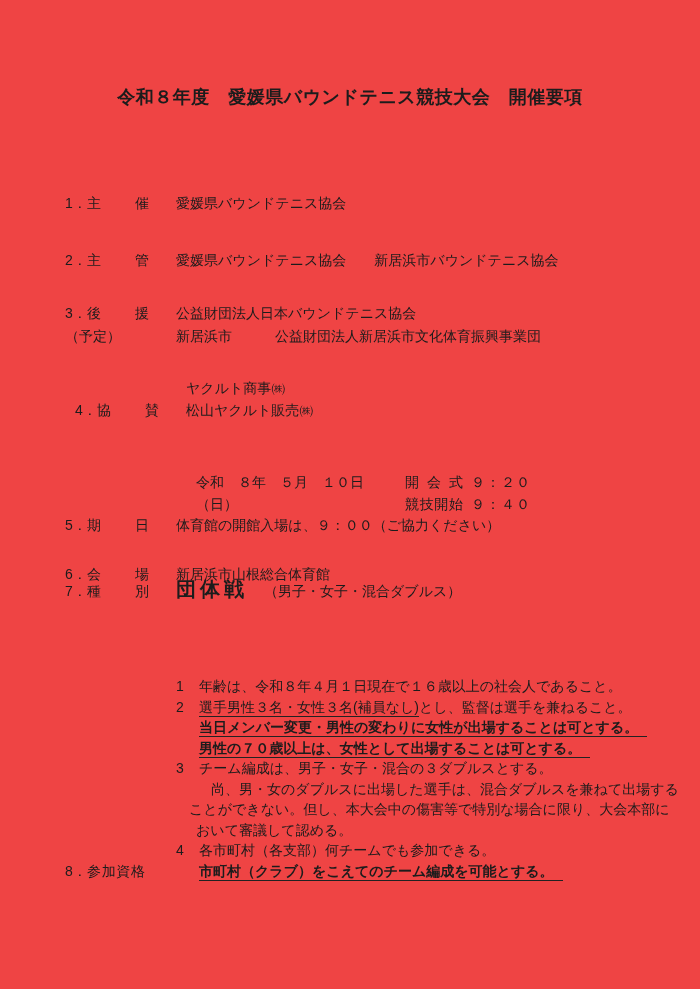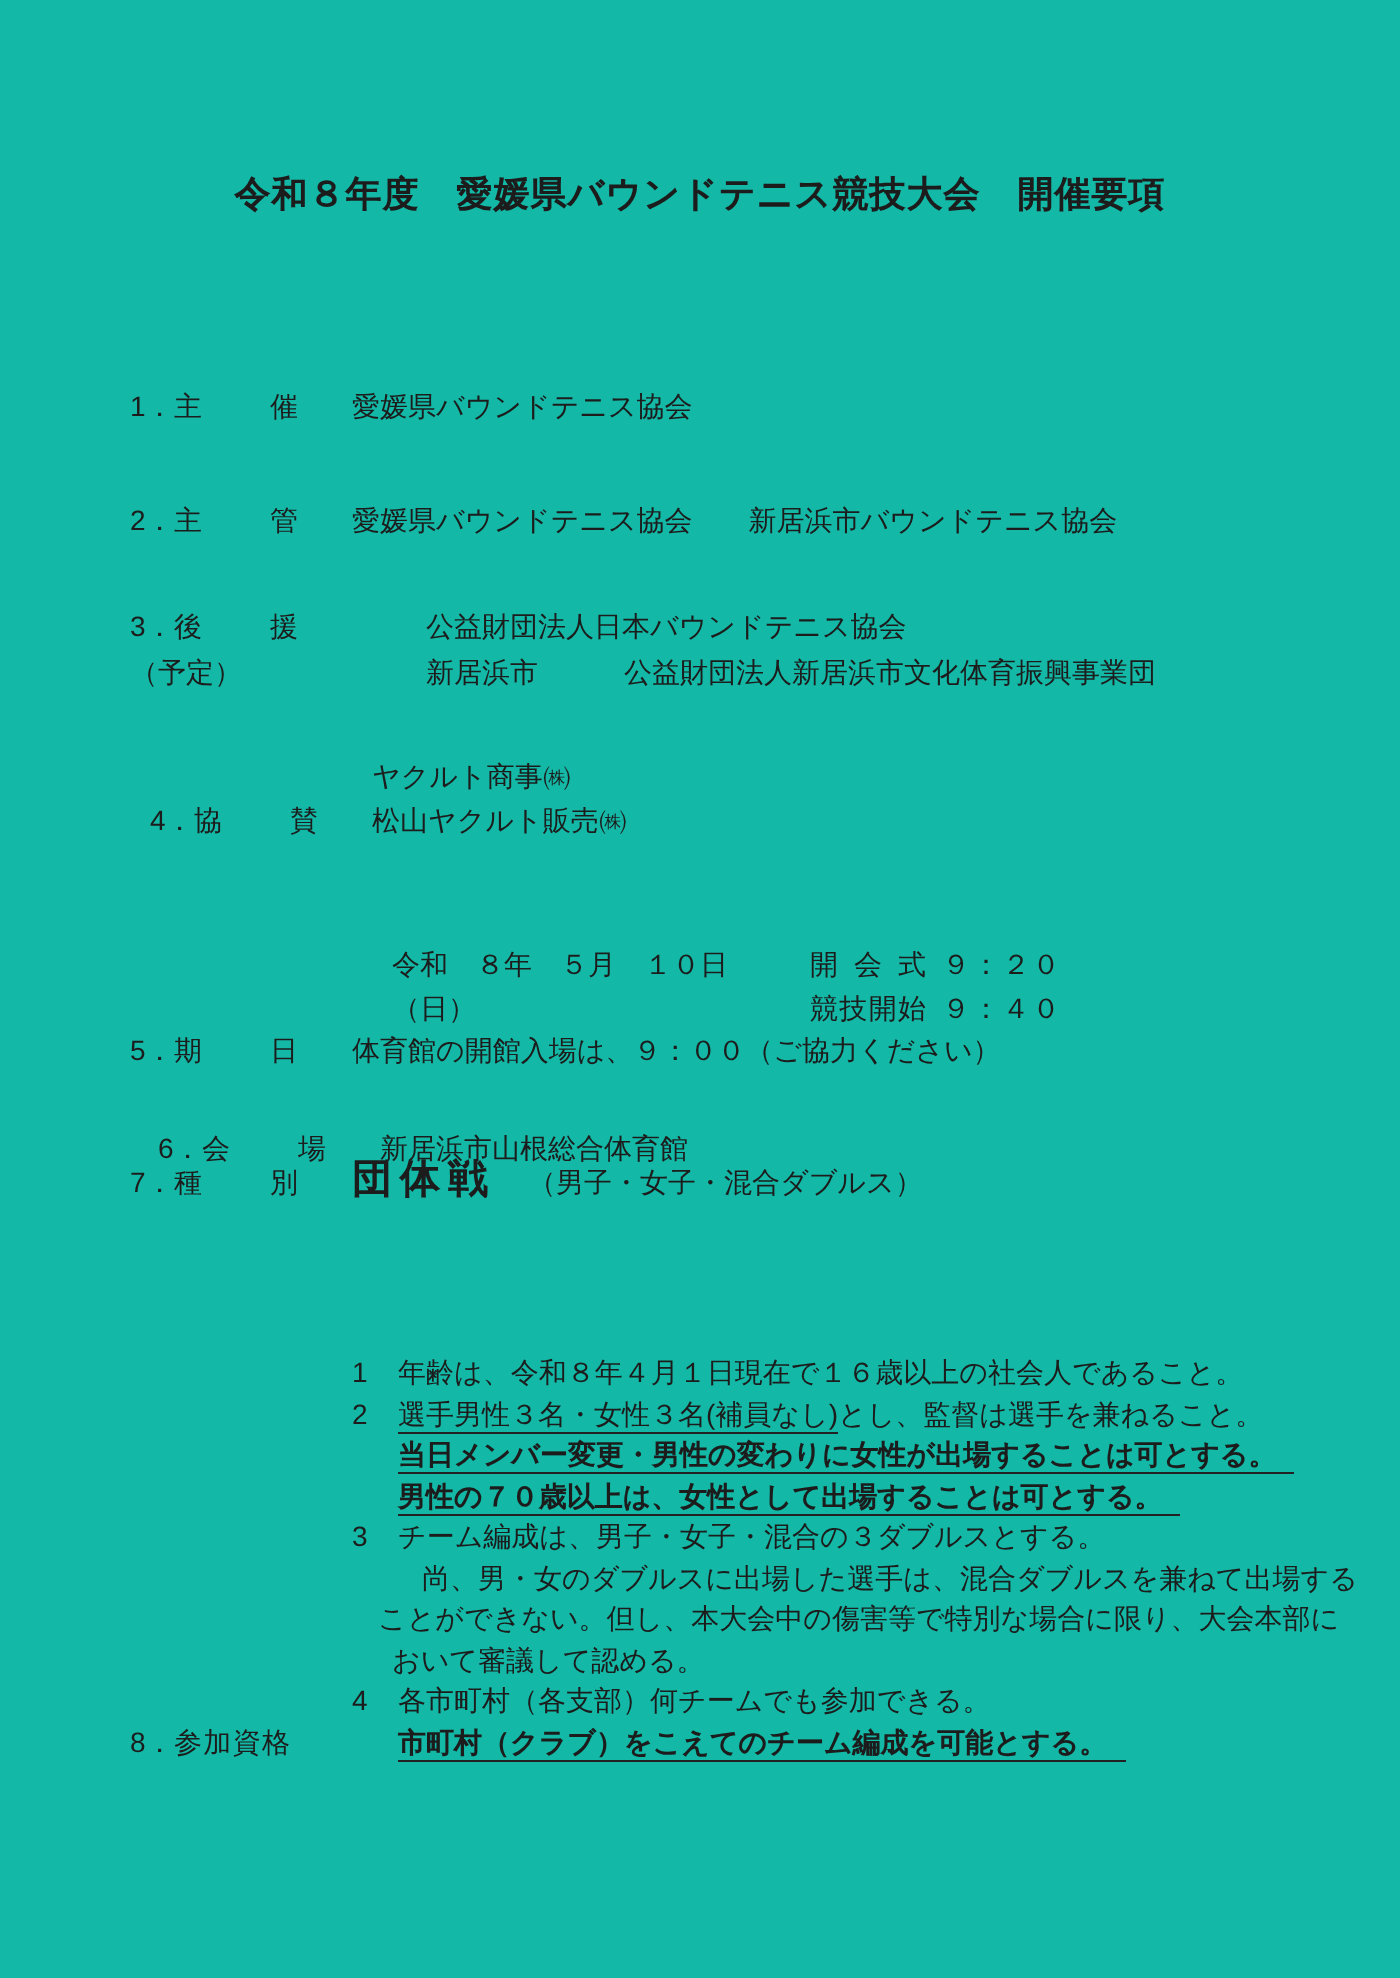--- a/index.html
+++ b/index.html
@@ -1,18 +1,18 @@
 <!DOCTYPE html>
 <html><head>
 <meta charset="utf-8">
 <style>
   html,body{margin:0;padding:0;background:#e9e9e9;}
   .page{
     position:relative;width:700px;height:989px;margin:0 auto;
-    background:#14b8a6;color:#1c1c1c;
+    background:#ef4444;color:#1c1c1c;
     font-family:"Liberation Sans","DejaVu Sans",sans-serif;
     font-size:14px;line-height:21.5px;overflow:hidden;
     box-shadow:0 0 6px rgba(0,0,0,.25);
   }
   .title{
     position:absolute;top:86px;left:0;width:100%;text-align:center;
     font-size:18px;font-weight:bold;letter-spacing:.5px;line-height:22px;
   }
   .sec{position:absolute;left:65px;display:flex;align-items:flex-end;}
   .lbl{width:111px;flex-shrink:0;}
@@ -55,21 +55,21 @@
 
   <div class="sec" style="top:250px;">
     <div class="lbl">
       <span class="lab-num">2．</span><span class="lab-text">主管</span>
     </div>
     <div class="cnt">
       <span>愛媛県バウンドテニス協会</span><span class="gap-org">新居浜市バウンドテニス協会</span>
     </div>
   </div>
 
-  <div class="sec s3" style="top:302px;gap:37px;">
+  <div class="sec s3" style="top:302px;">
     <div class="lbl">
       <div>
         <span class="lab-num">3．</span><span class="lab-text">後援</span>
       </div>
       <div>（予定）</div>
     </div>
     <div class="cnt">
       <div>公益財団法人日本バウンドテニス協会</div>
       <div>
         <span class="w-city">新居浜市</span><span>公益財団法人新居浜市文化体育振興事業団</span>
@@ -102,21 +102,21 @@
           </div>
           <div>
             <span class="ename">競技開始</span><span class="time">９：４０</span>
           </div>
         </div>
       </div>
       <div>体育館の開館入場は、９：００（ご協力ください）</div>
     </div>
   </div>
 
-  <div class="sec" style="top:564px;margin-left:14px;">
+  <div class="sec" style="top:564px;">
     <div class="lbl">
       <span class="lab-num">6．</span><span class="lab-text">会場</span>
     </div>
     <div class="cnt">新居浜市山根総合体育館</div>
   </div>
 
   <div class="sec" style="top:578px;">
     <div class="lbl" style="padding-top:3px;">
       <span class="lab-num">7．</span><span class="lab-text">種別</span>
     </div>

